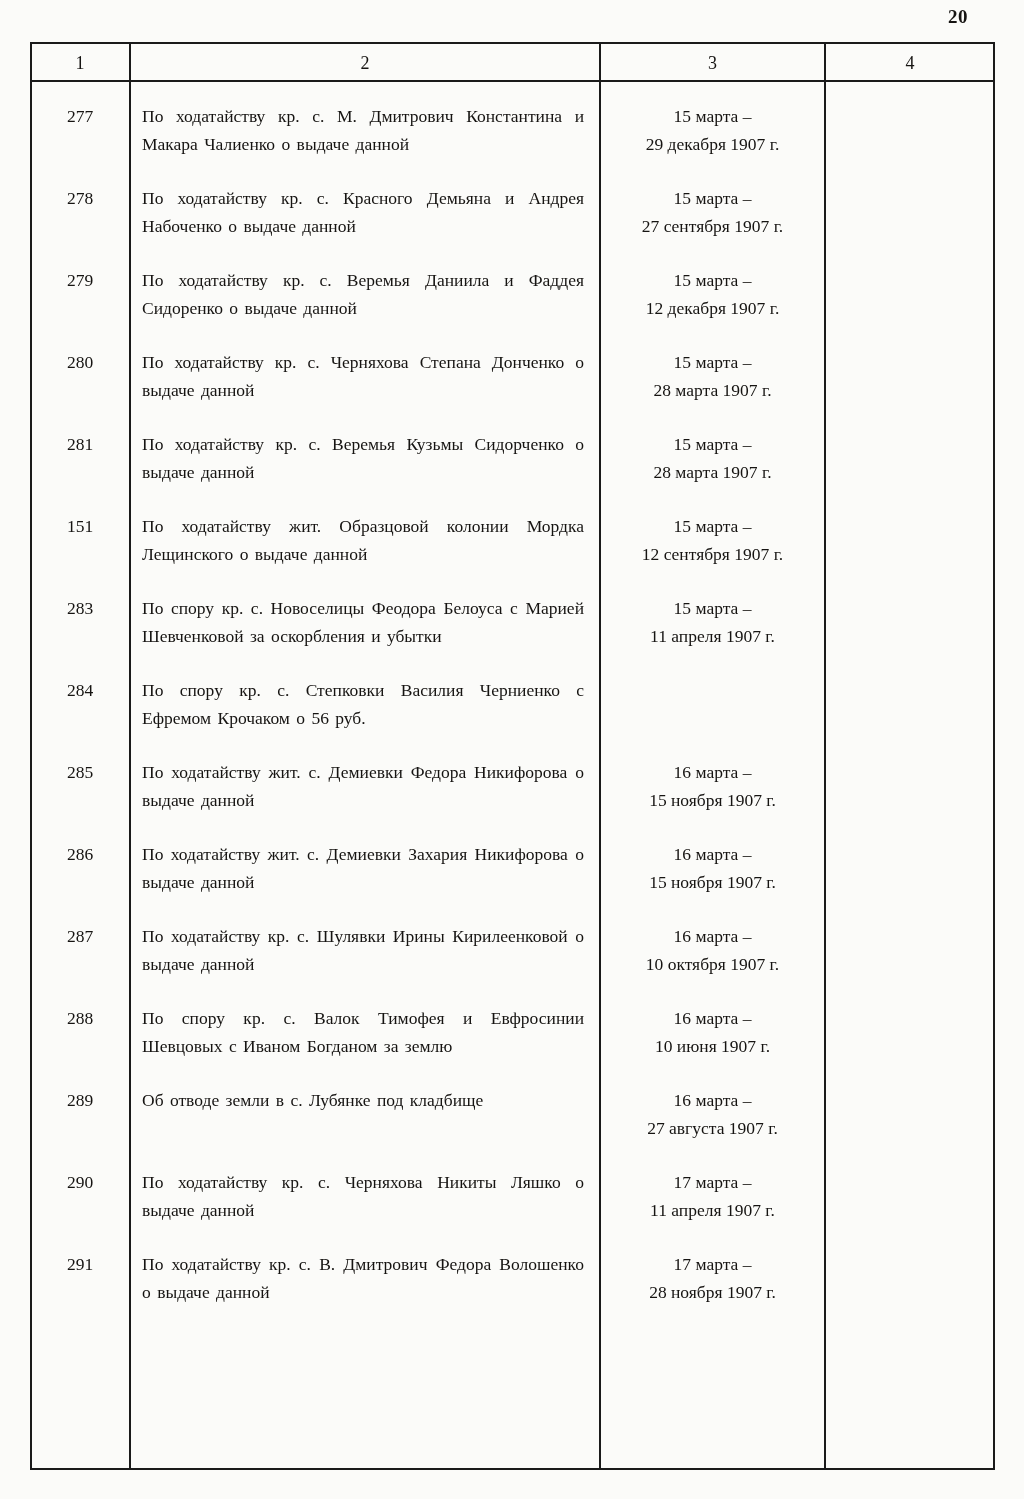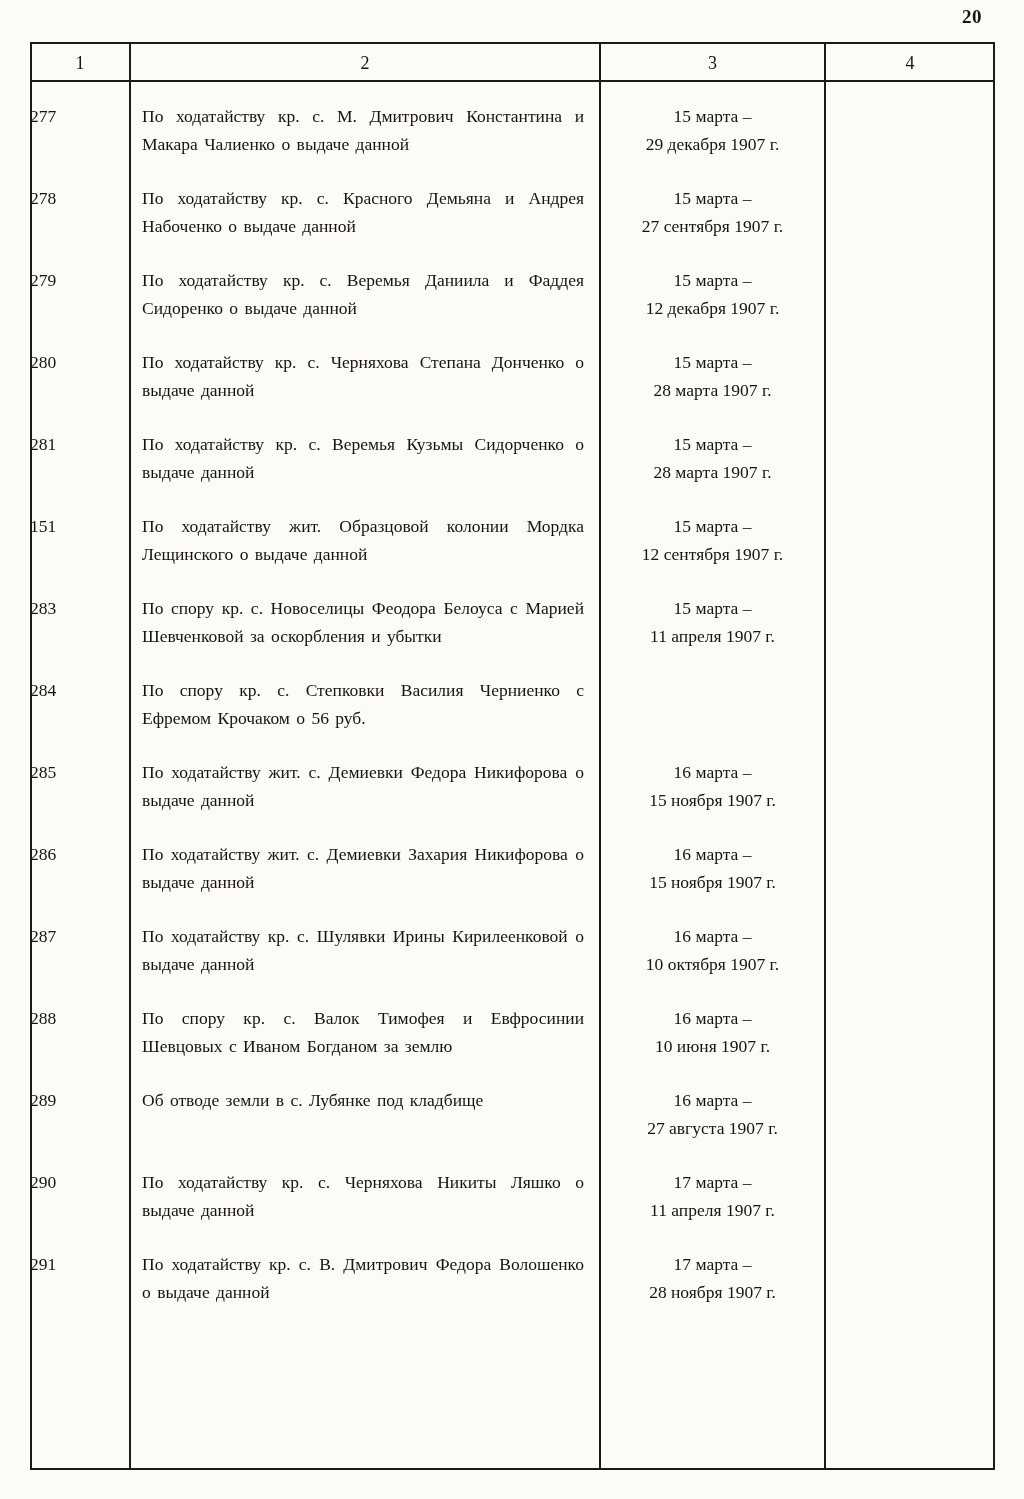--- a/index.html
+++ b/index.html
@@ -12,21 +12,21 @@
     position: relative;
     width: 1024px;
     height: 1499px;
     background: #fbfbf9;
     color: #161412;
     overflow: hidden;
   }
   .page-number {
     position: absolute;
     top: 6px;
-    right: 42px;
+    right: 56px;
     font-size: 19px;
     font-weight: bold;
     letter-spacing: 0.5px;
   }
   .table-frame {
     position: absolute;
     left: 30px;
     top: 42px;
     width: 965px;
     height: 1428px;
@@ -73,21 +73,21 @@
     padding-top: 22px;
   }
   .row {
     margin-bottom: 26px;
   }
   .cell {
     font-size: 17.5px;
     line-height: 28px;
   }
   .cell-num {
-    text-align: left;
+    text-align: center;
     padding-top: 0;
   }
   .cell-desc {
     text-align: justify;
     padding: 0 16px 0 12px;
     word-spacing: 2px;
   }
   .cell-dates {
     text-align: center;
     white-space: pre-line;

